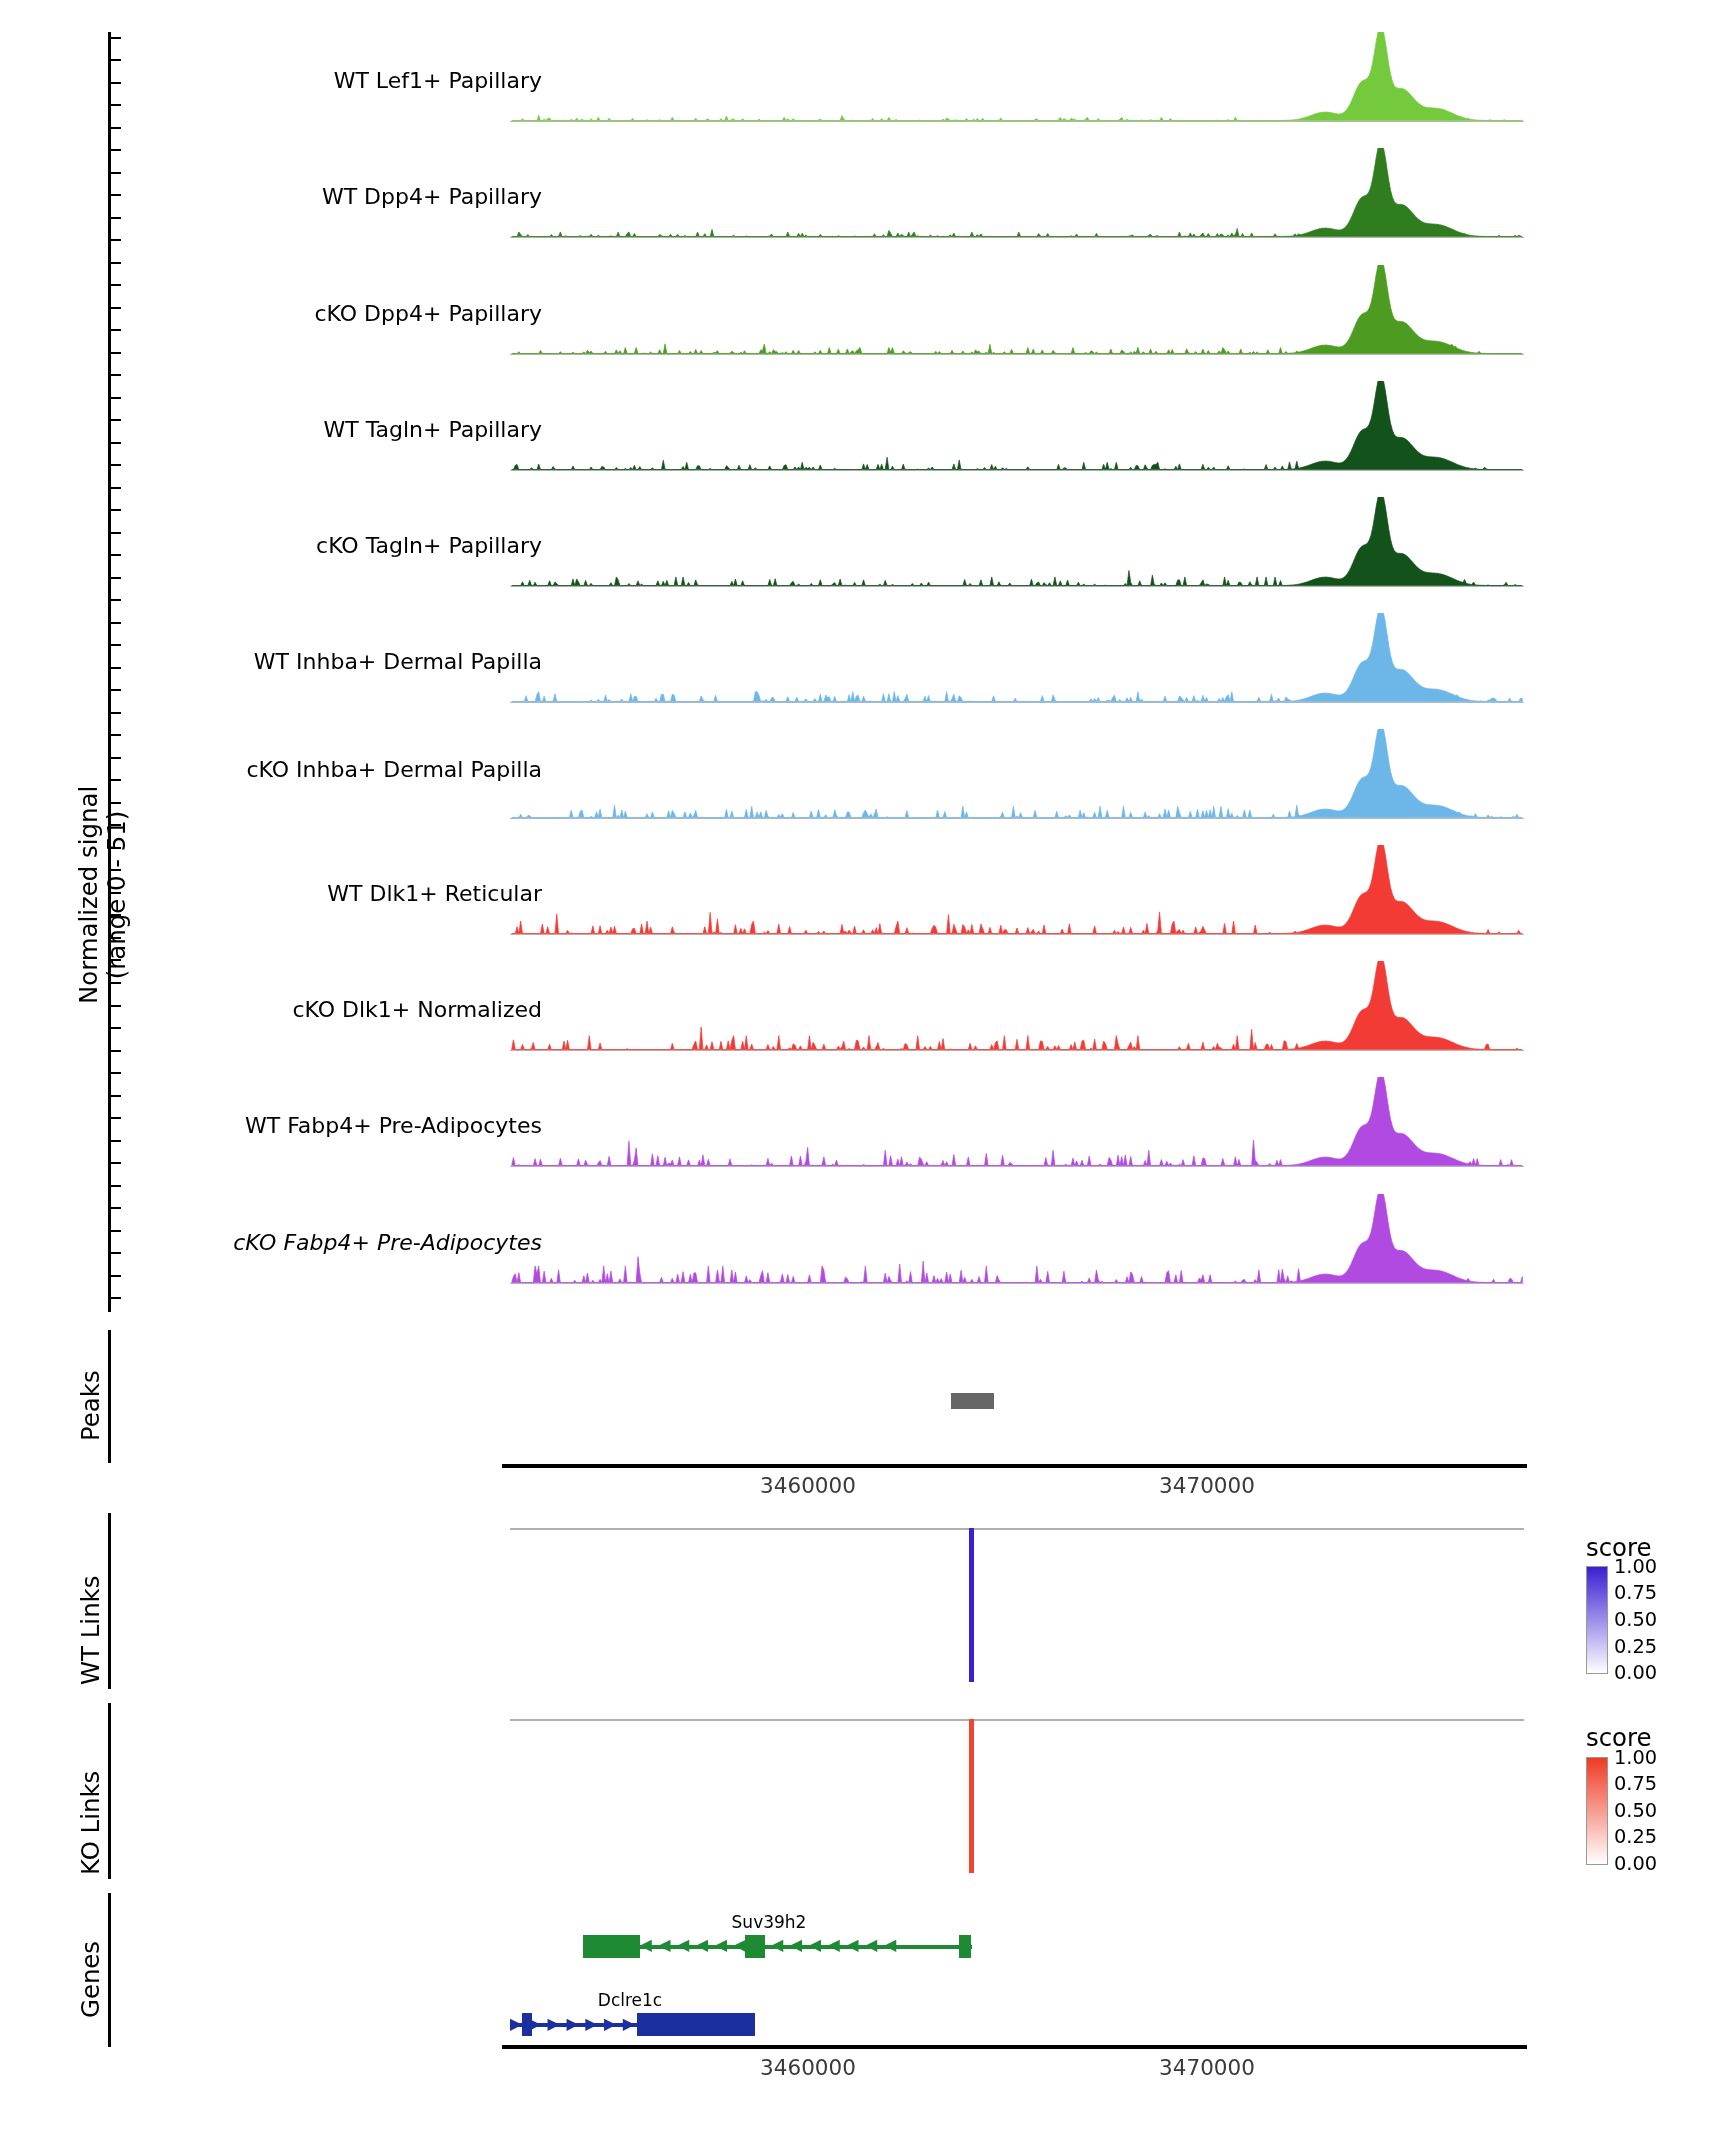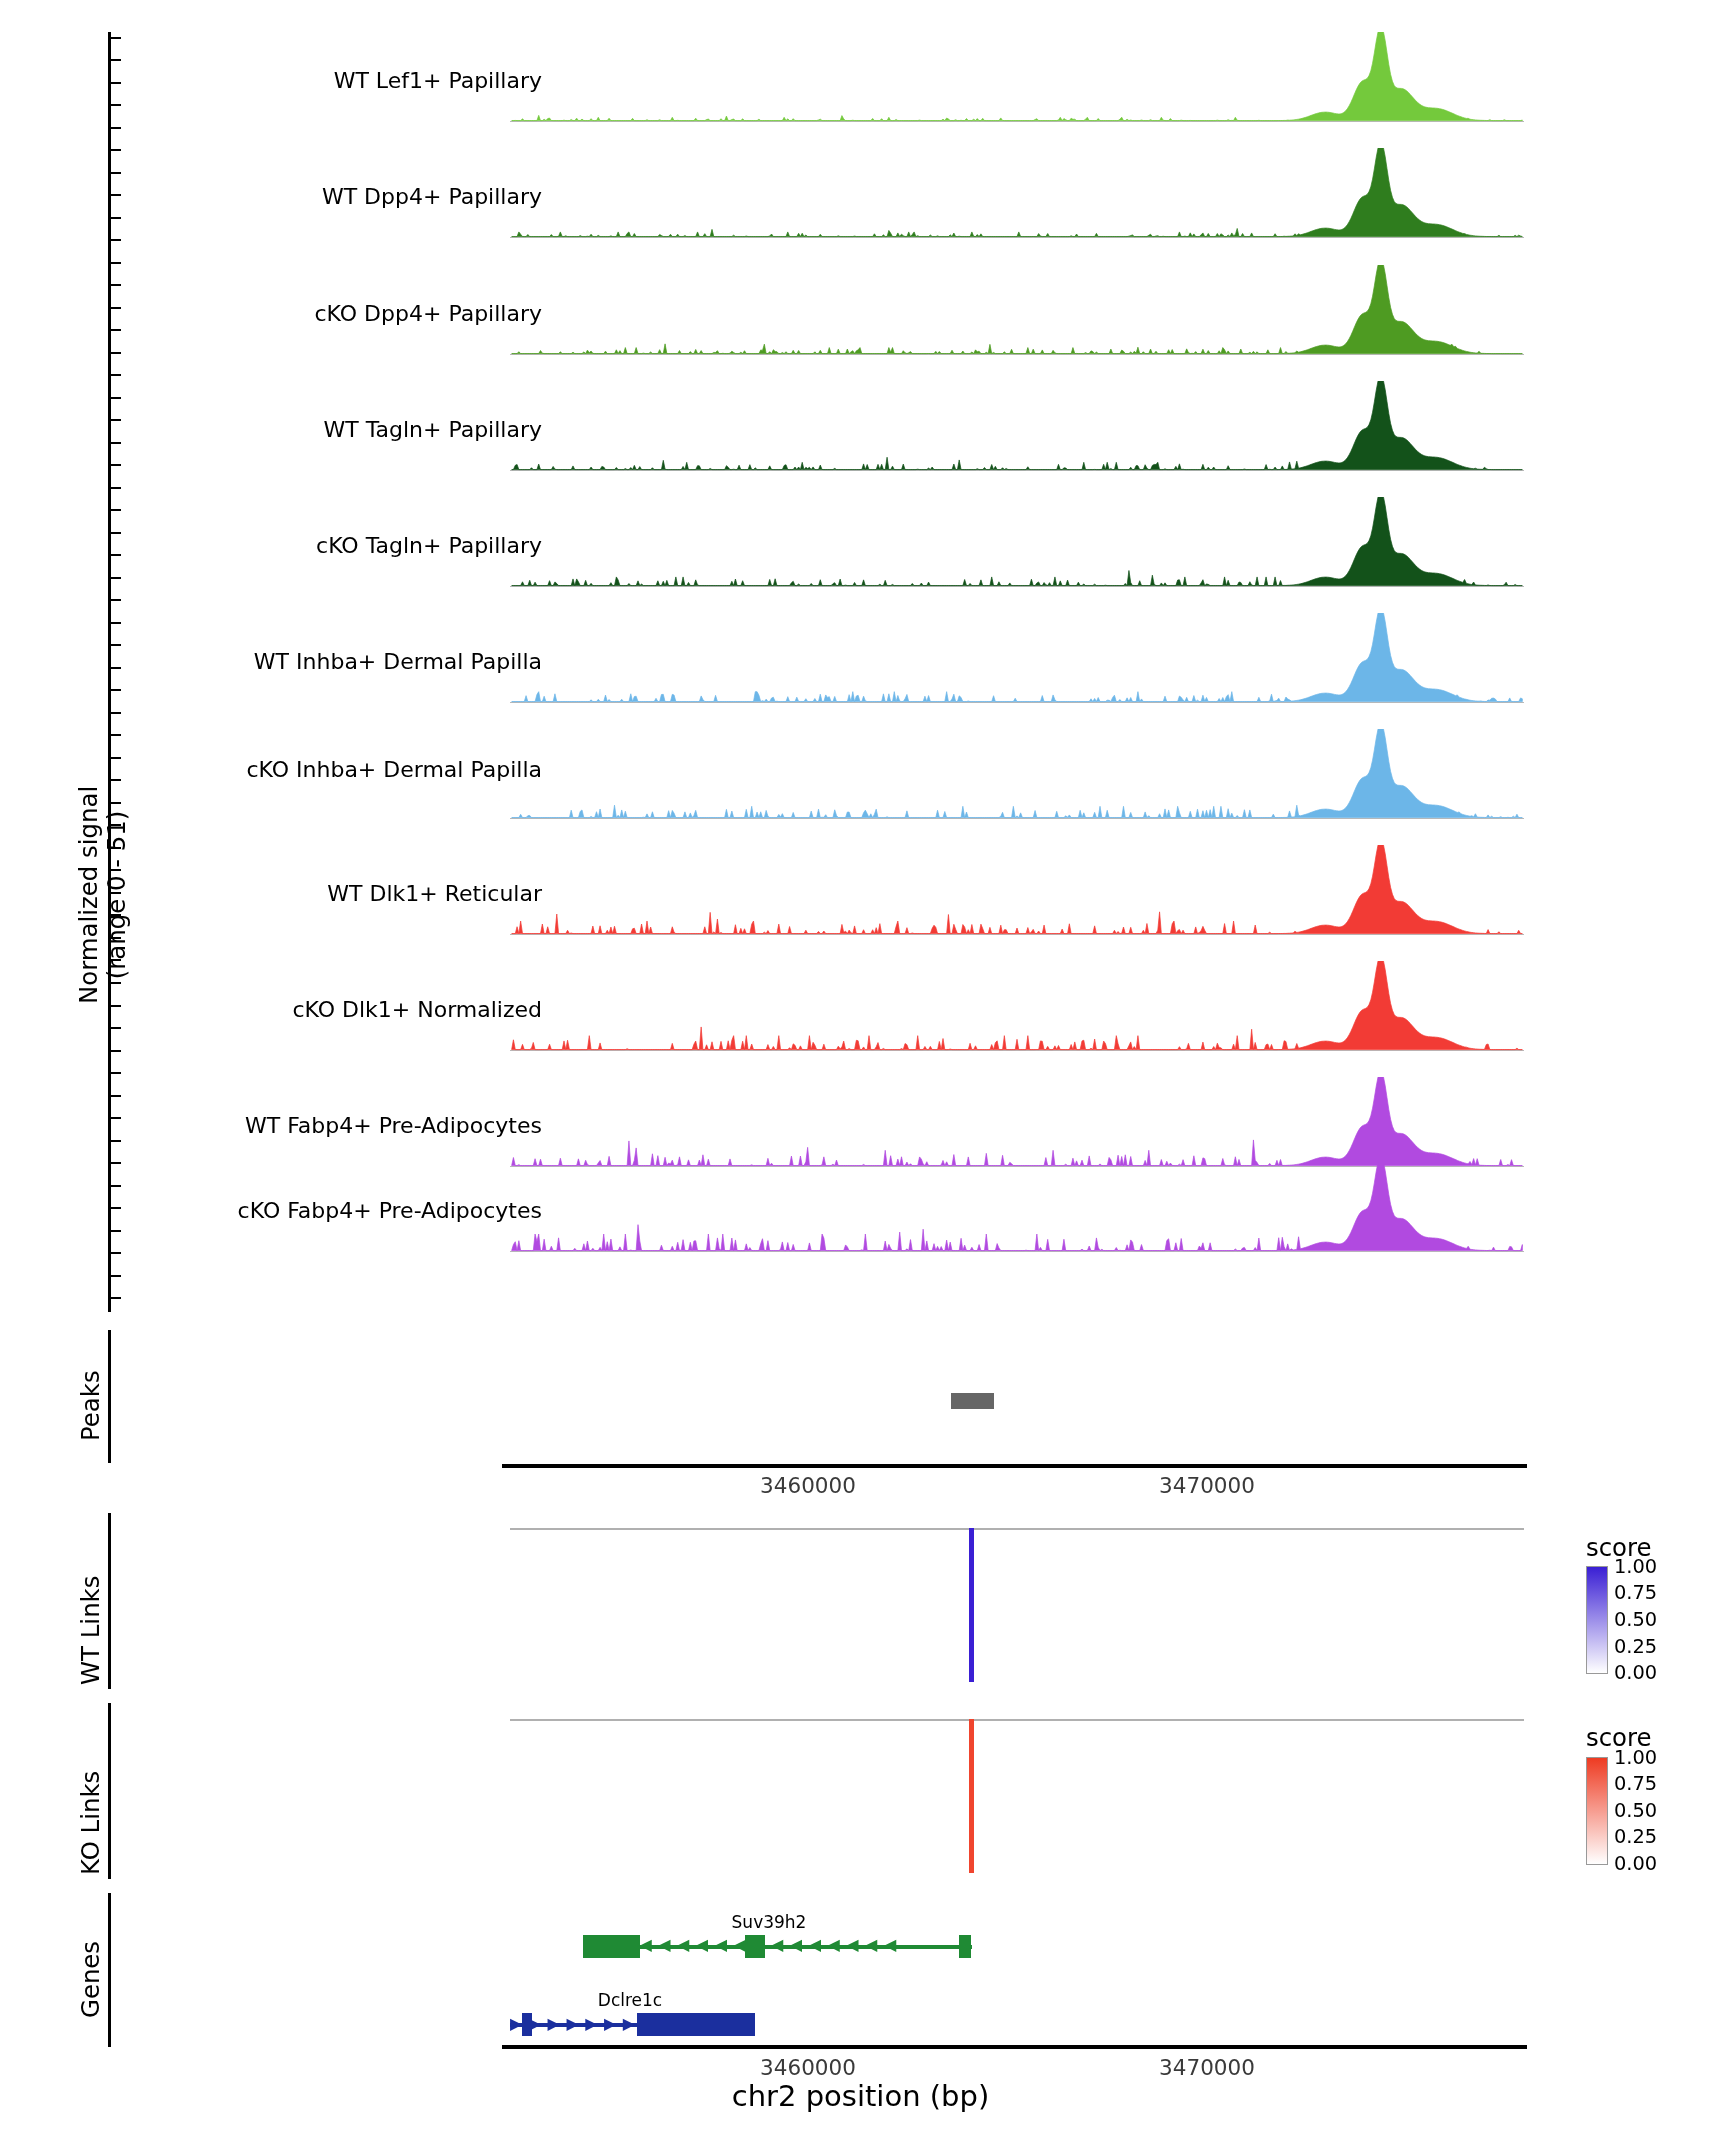--- a/index.html
+++ b/index.html
@@ -307,21 +307,21 @@
       </div>
       <div class="track-row" style="top: 1077px; height: 116px;">
         <div class="track-name" style="top: 36px;">WT Fabp4+ Pre-Adipocytes</div>
         <div class="track-canvas" style="top: 0px; height: 116px;">
           <div class="baseline" style="top: 89px;"></div>
           <svg width="1014" height="90" style="position: absolute; left: 0px; top: 0px;" viewBox="0 0 1415 126">
             <path d="M 0,124 L 0.0,124.0 L 2.5,112.7 L 5.1,124.0 L 7.6,124.0 L 10.1,122.7 L 12.6,124.0 L 15.2,124.0 L 17.7,124.0 L 20.2,124.0 L 22.7,124.0 L 25.3,124.0 L 27.8,124.0 L 30.3,124.0 L 32.8,114.4 L 35.4,124.0 L 37.9,124.0 L 40.4,115.1 L 43.0,124.0 L 45.5,124.0 L 48.0,124.0 L 50.5,124.0 L 53.1,124.0 L 55.6,124.0 L 58.1,124.0 L 60.6,124.0 L 63.2,124.0 L 65.7,124.0 L 68.2,113.7 L 70.8,124.0 L 73.3,124.0 L 75.8,124.0 L 78.3,124.0 L 80.9,124.0 L 83.4,124.0 L 85.9,124.0 L 88.4,124.0 L 91.0,124.0 L 93.5,114.6 L 96.0,124.0 L 98.5,124.0 L 101.1,124.0 L 103.6,116.6 L 106.1,122.4 L 108.7,124.0 L 111.2,124.0 L 113.7,124.0 L 116.2,124.0 L 118.8,124.0 L 121.3,120.3 L 123.8,116.9 L 126.3,124.0 L 128.9,124.0 L 131.4,124.0 L 133.9,124.0 L 136.4,111.1 L 139.0,124.0 L 141.5,124.0 L 144.0,124.0 L 146.6,124.0 L 149.1,124.0 L 151.6,124.0 L 154.1,124.0 L 156.7,124.0 L 159.2,124.0 L 161.7,124.0 L 164.2,89.5 L 166.8,124.0 L 169.3,124.0 L 171.8,116.5 L 174.3,99.3 L 176.9,124.0 L 179.4,124.0 L 181.9,124.0 L 184.5,124.0 L 187.0,124.0 L 189.5,124.0 L 192.0,124.0 L 194.6,124.0 L 197.1,107.5 L 199.6,124.0 L 202.1,124.0 L 204.7,110.1 L 207.2,124.0 L 209.7,124.0 L 212.3,124.0 L 214.8,112.4 L 217.3,124.0 L 219.8,120.4 L 222.4,121.7 L 224.9,116.4 L 227.4,124.0 L 229.9,124.0 L 232.5,122.8 L 235.0,111.8 L 237.5,124.0 L 240.0,124.0 L 242.6,124.0 L 245.1,124.0 L 247.6,116.0 L 250.2,124.0 L 252.7,124.0 L 255.2,124.0 L 257.7,124.0 L 260.3,124.0 L 262.8,116.3 L 265.3,124.0 L 267.8,108.9 L 270.4,124.0 L 272.9,124.0 L 275.4,115.1 L 277.9,124.0 L 280.5,124.0 L 283.0,124.0 L 285.5,124.0 L 288.1,124.0 L 290.6,124.0 L 293.1,124.0 L 295.6,124.0 L 298.2,124.0 L 300.7,124.0 L 303.2,124.0 L 305.7,114.7 L 308.3,124.0 L 310.8,124.0 L 313.3,124.0 L 315.8,124.0 L 318.4,124.0 L 320.9,124.0 L 323.4,124.0 L 326.0,124.0 L 328.5,124.0 L 331.0,124.0 L 333.5,124.0 L 336.1,123.0 L 338.6,124.0 L 341.1,124.0 L 343.6,124.0 L 346.2,124.0 L 348.7,124.0 L 351.2,124.0 L 353.8,124.0 L 356.3,124.0 L 358.8,113.8 L 361.3,124.0 L 363.9,120.7 L 366.4,124.0 L 368.9,124.0 L 371.4,124.0 L 374.0,124.0 L 376.5,124.0 L 379.0,124.0 L 381.5,124.0 L 384.1,124.0 L 386.6,124.0 L 389.1,124.0 L 391.7,110.7 L 394.2,124.0 L 396.7,124.0 L 399.2,124.0 L 401.8,124.0 L 404.3,110.6 L 406.8,124.0 L 409.3,124.0 L 411.9,118.8 L 414.4,98.5 L 416.9,124.0 L 419.4,124.0 L 422.0,124.0 L 424.5,124.0 L 427.0,124.0 L 429.6,124.0 L 432.1,124.0 L 434.6,122.9 L 437.1,111.8 L 439.7,124.0 L 442.2,124.0 L 444.7,124.0 L 447.2,124.0 L 449.8,122.1 L 452.3,124.0 L 454.8,116.3 L 457.3,124.0 L 459.9,124.0 L 462.4,124.0 L 464.9,124.0 L 467.5,124.0 L 470.0,124.0 L 472.5,124.0 L 475.0,124.0 L 477.6,124.0 L 480.1,124.0 L 482.6,124.0 L 485.1,124.0 L 487.7,124.0 L 490.2,124.0 L 492.7,122.4 L 495.2,124.0 L 497.8,124.0 L 500.3,124.0 L 502.8,124.0 L 505.4,124.0 L 507.9,124.0 L 510.4,124.0 L 512.9,124.0 L 515.5,124.0 L 518.0,124.0 L 520.5,124.0 L 523.0,102.6 L 525.6,124.0 L 528.1,124.0 L 530.6,110.2 L 533.2,124.0 L 535.7,124.0 L 538.2,124.0 L 540.7,114.9 L 543.3,124.0 L 545.8,111.7 L 548.3,124.0 L 550.8,124.0 L 553.4,119.1 L 555.9,124.0 L 558.4,121.4 L 560.9,124.0 L 563.5,124.0 L 566.0,124.0 L 568.5,124.0 L 571.1,111.9 L 573.6,115.0 L 576.1,121.8 L 578.6,124.0 L 581.2,118.6 L 583.7,124.0 L 586.2,124.0 L 588.7,124.0 L 591.3,124.0 L 593.8,124.0 L 596.3,124.0 L 598.8,124.0 L 601.4,123.3 L 603.9,116.8 L 606.4,124.0 L 609.0,118.7 L 611.5,124.0 L 614.0,124.0 L 616.5,124.0 L 619.1,108.6 L 621.6,124.0 L 624.1,124.0 L 626.6,124.0 L 629.2,124.0 L 631.7,124.0 L 634.2,124.0 L 636.8,124.0 L 639.3,111.9 L 641.8,124.0 L 644.3,124.0 L 646.9,124.0 L 649.4,124.0 L 651.9,124.0 L 654.4,124.0 L 657.0,124.0 L 659.5,124.0 L 662.0,124.0 L 664.5,106.9 L 667.1,124.0 L 669.6,124.0 L 672.1,124.0 L 674.7,124.0 L 677.2,124.0 L 679.7,124.0 L 682.2,124.0 L 684.8,124.0 L 687.3,109.6 L 689.8,124.0 L 692.3,124.0 L 694.9,124.0 L 697.4,119.5 L 699.9,121.3 L 702.4,124.0 L 705.0,124.0 L 707.5,124.0 L 710.0,124.0 L 712.6,124.0 L 715.1,124.0 L 717.6,124.0 L 720.1,124.0 L 722.7,124.0 L 725.2,124.0 L 727.7,124.0 L 730.2,124.0 L 732.8,124.0 L 735.3,124.0 L 737.8,124.0 L 740.3,124.0 L 742.9,124.0 L 745.4,124.0 L 747.9,112.8 L 750.5,124.0 L 753.0,124.0 L 755.5,124.0 L 758.0,102.6 L 760.6,124.0 L 763.1,124.0 L 765.6,124.0 L 768.1,124.0 L 770.7,124.0 L 773.2,124.0 L 775.7,122.1 L 778.3,124.0 L 780.8,124.0 L 783.3,124.0 L 785.8,113.6 L 788.4,124.0 L 790.9,117.4 L 793.4,124.0 L 795.9,124.0 L 798.5,116.4 L 801.0,124.0 L 803.5,124.0 L 806.0,124.0 L 808.6,110.5 L 811.1,124.0 L 813.6,124.0 L 816.2,124.0 L 818.7,124.0 L 821.2,124.0 L 823.7,121.7 L 826.3,124.0 L 828.8,124.0 L 831.3,124.0 L 833.8,124.0 L 836.4,112.6 L 838.9,115.9 L 841.4,124.0 L 843.9,124.0 L 846.5,124.0 L 849.0,109.5 L 851.5,124.0 L 854.1,111.3 L 856.6,124.0 L 859.1,108.9 L 861.6,124.0 L 864.2,124.0 L 866.7,111.3 L 869.2,124.0 L 871.7,124.0 L 874.3,124.0 L 876.8,124.0 L 879.3,124.0 L 881.8,124.0 L 884.4,124.0 L 886.9,116.8 L 889.4,124.0 L 892.0,102.6 L 894.5,124.0 L 897.0,124.0 L 899.5,124.0 L 902.1,124.0 L 904.6,124.0 L 907.1,124.0 L 909.6,115.5 L 912.2,124.0 L 914.7,124.0 L 917.2,117.9 L 919.8,124.0 L 922.3,120.4 L 924.8,123.7 L 927.3,124.0 L 929.9,124.0 L 932.4,124.0 L 934.9,122.0 L 937.4,124.0 L 940.0,115.7 L 942.5,124.0 L 945.0,124.0 L 947.5,124.0 L 950.1,124.0 L 952.6,124.0 L 955.1,110.3 L 957.7,124.0 L 960.2,124.0 L 962.7,124.0 L 965.2,124.0 L 967.8,113.2 L 970.3,114.3 L 972.8,124.0 L 975.3,124.0 L 977.9,124.0 L 980.4,124.0 L 982.9,124.0 L 985.4,124.0 L 988.0,124.0 L 990.5,124.0 L 993.0,124.0 L 995.6,114.1 L 998.1,122.8 L 1000.6,124.0 L 1003.1,124.0 L 1005.7,124.0 L 1008.2,124.0 L 1010.7,124.0 L 1013.2,111.7 L 1015.8,124.0 L 1018.3,115.4 L 1020.8,124.0 L 1023.3,124.0 L 1025.9,124.0 L 1028.4,124.0 L 1030.9,124.0 L 1033.5,124.0 L 1036.0,124.0 L 1038.5,88.1 L 1041.0,116.6 L 1043.6,119.7 L 1046.1,124.0 L 1048.6,124.0 L 1051.1,124.0 L 1053.7,124.0 L 1056.2,124.0 L 1058.7,124.0 L 1061.3,121.0 L 1063.8,124.0 L 1066.3,124.0 L 1068.8,124.0 L 1071.4,116.7 L 1073.9,123.9 L 1076.4,115.5 L 1078.9,123.9 L 1081.5,123.8 L 1084.0,123.8 L 1086.5,123.6 L 1089.0,123.5 L 1091.6,123.3 L 1094.1,123.1 L 1096.6,122.8 L 1099.2,122.4 L 1101.7,122.0 L 1104.2,121.5 L 1106.7,120.9 L 1109.3,120.2 L 1111.8,119.4 L 1114.3,118.5 L 1116.8,117.7 L 1119.4,116.7 L 1121.9,115.8 L 1124.4,114.9 L 1126.9,114.1 L 1129.5,113.4 L 1132.0,112.8 L 1134.5,112.4 L 1137.1,112.2 L 1139.6,112.1 L 1142.1,112.2 L 1144.6,112.5 L 1147.2,112.9 L 1149.7,113.4 L 1152.2,114.0 L 1154.7,114.4 L 1157.3,114.7 L 1159.8,114.7 L 1162.3,114.1 L 1164.8,112.8 L 1167.4,110.7 L 1169.9,107.6 L 1172.4,103.5 L 1175.0,98.5 L 1177.5,92.8 L 1180.0,86.7 L 1182.5,80.9 L 1185.1,75.7 L 1187.6,71.6 L 1190.1,69.0 L 1192.6,67.5 L 1195.2,66.5 L 1197.7,65.0 L 1200.2,61.4 L 1202.8,54.5 L 1205.3,43.6 L 1207.8,29.3 L 1210.3,13.7 L 1212.9,0.1 L 1215.4,-1.0 L 1217.9,-1.0 L 1220.4,-1.0 L 1223.0,12.3 L 1225.5,29.0 L 1228.0,45.5 L 1230.5,59.2 L 1233.1,69.0 L 1235.6,74.9 L 1238.1,77.7 L 1240.7,78.7 L 1243.2,78.9 L 1245.7,79.0 L 1248.2,79.6 L 1250.8,80.8 L 1253.3,82.6 L 1255.8,84.9 L 1258.3,87.7 L 1260.9,90.6 L 1263.4,93.5 L 1265.9,96.2 L 1268.4,98.7 L 1271.0,100.8 L 1273.5,102.6 L 1276.0,103.9 L 1278.6,104.9 L 1281.1,105.5 L 1283.6,105.9 L 1286.1,106.1 L 1288.7,106.3 L 1291.2,106.4 L 1293.7,106.6 L 1296.2,106.9 L 1298.8,107.3 L 1301.3,107.8 L 1303.8,108.5 L 1306.3,109.3 L 1308.9,110.3 L 1311.4,111.3 L 1313.9,112.4 L 1316.5,113.5 L 1319.0,114.6 L 1321.5,115.5 L 1324.0,116.8 L 1326.6,117.8 L 1329.1,118.7 L 1331.6,119.6 L 1334.1,120.3 L 1336.7,121.0 L 1339.2,121.6 L 1341.7,118.2 L 1344.3,122.5 L 1346.8,114.2 L 1349.3,123.1 L 1351.8,114.3 L 1354.4,123.5 L 1356.9,123.6 L 1359.4,123.7 L 1361.9,123.8 L 1364.5,123.9 L 1367.0,123.9 L 1369.5,123.9 L 1372.0,124.0 L 1374.6,124.0 L 1377.1,124.0 L 1379.6,124.0 L 1382.2,124.0 L 1384.7,115.5 L 1387.2,124.0 L 1389.7,124.0 L 1392.3,124.0 L 1394.8,122.6 L 1397.3,124.0 L 1399.8,115.7 L 1402.4,124.0 L 1404.9,124.0 L 1407.4,124.0 L 1409.9,124.0 L 1412.5,124.0 L 1415.0,124.0 L 1415,124 Z" fill="#b14ae0" stroke="#b14ae0" stroke-width="1"></path>
           </svg>
         </div>
       </div>
-      <div class="track-row" style="top: 1162px; height: 116px;">
+      <div class="track-row" style="top: 1194px; height: 116px; font-style: italic;">
         <div class="track-name" style="top: 36px;">cKO Fabp4+ Pre-Adipocytes</div>
         <div class="track-canvas" style="top: 0px; height: 116px;">
           <div class="baseline" style="top: 89px;"></div>
           <svg width="1014" height="90" style="position: absolute; left: 0px; top: 0px;" viewBox="0 0 1415 126">
             <path d="M 0,124 L 0.0,124.0 L 2.5,115.6 L 5.1,111.6 L 7.6,124.0 L 10.1,110.2 L 12.6,124.0 L 15.2,124.0 L 17.7,124.0 L 20.2,124.0 L 22.7,124.0 L 25.3,124.0 L 27.8,124.0 L 30.3,124.0 L 32.8,100.8 L 35.4,111.4 L 37.9,100.8 L 40.4,124.0 L 43.0,124.0 L 45.5,108.0 L 48.0,124.0 L 50.5,124.0 L 53.1,124.0 L 55.6,117.9 L 58.1,124.0 L 60.6,124.0 L 63.2,124.0 L 65.7,106.2 L 68.2,124.0 L 70.8,124.0 L 73.3,124.0 L 75.8,124.0 L 78.3,124.0 L 80.9,124.0 L 83.4,124.0 L 85.9,124.0 L 88.4,120.9 L 91.0,124.0 L 93.5,124.0 L 96.0,124.0 L 98.5,124.0 L 101.1,114.5 L 103.6,124.0 L 106.1,110.6 L 108.7,124.0 L 111.2,124.0 L 113.7,120.8 L 116.2,124.0 L 118.8,124.0 L 121.3,124.0 L 123.8,119.5 L 126.3,124.0 L 128.9,100.8 L 131.4,124.0 L 133.9,111.6 L 136.4,124.0 L 139.0,107.8 L 141.5,124.0 L 144.0,124.0 L 146.6,124.0 L 149.1,124.0 L 151.6,118.8 L 154.1,124.0 L 156.7,124.0 L 159.2,100.8 L 161.7,124.0 L 164.2,124.0 L 166.8,123.3 L 169.3,124.0 L 171.8,124.0 L 174.3,124.0 L 176.9,87.7 L 179.4,110.6 L 181.9,124.0 L 184.5,124.0 L 187.0,124.0 L 189.5,124.0 L 192.0,124.0 L 194.6,124.0 L 197.1,124.0 L 199.6,124.0 L 202.1,124.0 L 204.7,124.0 L 207.2,124.0 L 209.7,116.5 L 212.3,124.0 L 214.8,124.0 L 217.3,124.0 L 219.8,124.0 L 222.4,124.0 L 224.9,118.0 L 227.4,124.0 L 229.9,124.0 L 232.5,112.4 L 235.0,124.0 L 237.5,123.1 L 240.0,108.7 L 242.6,124.0 L 245.1,124.0 L 247.6,124.0 L 250.2,112.4 L 252.7,124.0 L 255.2,110.5 L 257.7,110.3 L 260.3,124.0 L 262.8,124.0 L 265.3,124.0 L 267.8,124.0 L 270.4,124.0 L 272.9,124.0 L 275.4,100.8 L 277.9,124.0 L 280.5,124.0 L 283.0,124.0 L 285.5,124.0 L 288.1,106.3 L 290.6,121.1 L 293.1,124.0 L 295.6,100.8 L 298.2,124.0 L 300.7,124.0 L 303.2,124.0 L 305.7,124.0 L 308.3,106.4 L 310.8,124.0 L 313.3,109.1 L 315.8,124.0 L 318.4,124.0 L 320.9,124.0 L 323.4,124.0 L 326.0,124.0 L 328.5,114.6 L 331.0,124.0 L 333.5,119.7 L 336.1,124.0 L 338.6,124.0 L 341.1,124.0 L 343.6,124.0 L 346.2,124.0 L 348.7,114.4 L 351.2,107.4 L 353.8,124.0 L 356.3,124.0 L 358.8,110.1 L 361.3,124.0 L 363.9,124.0 L 366.4,124.0 L 368.9,124.0 L 371.4,124.0 L 374.0,124.0 L 376.5,122.2 L 379.0,111.9 L 381.5,124.0 L 384.1,124.0 L 386.6,112.8 L 389.1,124.0 L 391.7,124.0 L 394.2,115.4 L 396.7,124.0 L 399.2,124.0 L 401.8,124.0 L 404.3,124.0 L 406.8,124.0 L 409.3,124.0 L 411.9,124.0 L 414.4,124.0 L 416.9,113.3 L 419.4,124.0 L 422.0,124.0 L 424.5,124.0 L 427.0,124.0 L 429.6,124.0 L 432.1,124.0 L 434.6,100.8 L 437.1,106.5 L 439.7,124.0 L 442.2,124.0 L 444.7,124.0 L 447.2,124.0 L 449.8,124.0 L 452.3,124.0 L 454.8,124.0 L 457.3,124.0 L 459.9,124.0 L 462.4,124.0 L 464.9,124.0 L 467.5,116.1 L 470.0,118.9 L 472.5,124.0 L 475.0,124.0 L 477.6,124.0 L 480.1,124.0 L 482.6,124.0 L 485.1,124.0 L 487.7,124.0 L 490.2,123.0 L 492.7,124.0 L 495.2,100.8 L 497.8,124.0 L 500.3,124.0 L 502.8,124.0 L 505.4,124.0 L 507.9,124.0 L 510.4,124.0 L 512.9,124.0 L 515.5,124.0 L 518.0,124.0 L 520.5,124.0 L 523.0,110.7 L 525.6,124.0 L 528.1,115.4 L 530.6,120.9 L 533.2,124.0 L 535.7,124.0 L 538.2,124.0 L 540.7,124.0 L 543.3,98.1 L 545.8,124.0 L 548.3,124.0 L 550.8,124.0 L 553.4,121.6 L 555.9,124.0 L 558.4,108.6 L 560.9,124.0 L 563.5,124.0 L 566.0,124.0 L 568.5,124.0 L 571.1,124.0 L 573.6,124.0 L 576.1,94.0 L 578.6,124.0 L 581.2,110.5 L 583.7,124.0 L 586.2,124.0 L 588.7,124.0 L 591.3,114.3 L 593.8,124.0 L 596.3,118.1 L 598.8,124.0 L 601.4,118.4 L 603.9,124.0 L 606.4,124.0 L 609.0,109.3 L 611.5,124.0 L 614.0,112.1 L 616.5,124.0 L 619.1,124.0 L 621.6,124.0 L 624.1,124.0 L 626.6,124.0 L 629.2,106.8 L 631.7,124.0 L 634.2,116.4 L 636.8,124.0 L 639.3,124.0 L 641.8,124.0 L 644.3,119.4 L 646.9,124.0 L 649.4,124.0 L 651.9,124.0 L 654.4,115.6 L 657.0,124.0 L 659.5,124.0 L 662.0,124.0 L 664.5,100.8 L 667.1,124.0 L 669.6,124.0 L 672.1,124.0 L 674.7,124.0 L 677.2,124.0 L 679.7,114.2 L 682.2,120.3 L 684.8,124.0 L 687.3,124.0 L 689.8,124.0 L 692.3,124.0 L 694.9,124.0 L 697.4,124.0 L 699.9,124.0 L 702.4,124.0 L 705.0,124.0 L 707.5,124.0 L 710.0,124.0 L 712.6,124.0 L 715.1,124.0 L 717.6,124.0 L 720.1,123.4 L 722.7,124.0 L 725.2,124.0 L 727.7,124.0 L 730.2,124.0 L 732.8,124.0 L 735.3,100.8 L 737.8,124.0 L 740.3,119.5 L 742.9,124.0 L 745.4,124.0 L 747.9,124.0 L 750.5,108.3 L 753.0,124.0 L 755.5,124.0 L 758.0,124.0 L 760.6,124.0 L 763.1,124.0 L 765.6,124.0 L 768.1,124.0 L 770.7,124.0 L 773.2,108.1 L 775.7,124.0 L 778.3,124.0 L 780.8,124.0 L 783.3,124.0 L 785.8,124.0 L 788.4,124.0 L 790.9,124.0 L 793.4,124.0 L 795.9,124.0 L 798.5,122.0 L 801.0,124.0 L 803.5,124.0 L 806.0,124.0 L 808.6,117.6 L 811.1,124.0 L 813.6,124.0 L 816.2,124.0 L 818.7,106.3 L 821.2,119.5 L 823.7,124.0 L 826.3,122.2 L 828.8,124.0 L 831.3,124.0 L 833.8,124.0 L 836.4,124.0 L 838.9,124.0 L 841.4,124.0 L 843.9,124.0 L 846.5,119.7 L 849.0,124.0 L 851.5,123.6 L 854.1,124.0 L 856.6,124.0 L 859.1,124.0 L 861.6,115.9 L 864.2,124.0 L 866.7,109.1 L 869.2,112.2 L 871.7,124.0 L 874.3,124.0 L 876.8,124.0 L 879.3,124.0 L 881.8,115.6 L 884.4,124.0 L 886.9,124.0 L 889.4,124.0 L 892.0,124.0 L 894.5,124.0 L 897.0,124.0 L 899.5,124.0 L 902.1,124.0 L 904.6,124.0 L 907.1,124.0 L 909.6,124.0 L 912.2,124.0 L 914.7,124.0 L 917.2,110.0 L 919.8,107.5 L 922.3,124.0 L 924.8,124.0 L 927.3,124.0 L 929.9,113.1 L 932.4,124.0 L 934.9,124.0 L 937.4,107.1 L 940.0,124.0 L 942.5,124.0 L 945.0,124.0 L 947.5,124.0 L 950.1,124.0 L 952.6,124.0 L 955.1,124.0 L 957.7,124.0 L 960.2,124.0 L 962.7,117.7 L 965.2,120.7 L 967.8,113.1 L 970.3,124.0 L 972.8,124.0 L 975.3,124.0 L 977.9,113.1 L 980.4,124.0 L 982.9,124.0 L 985.4,124.0 L 988.0,124.0 L 990.5,124.0 L 993.0,124.0 L 995.6,124.0 L 998.1,124.0 L 1000.6,124.0 L 1003.1,124.0 L 1005.7,124.0 L 1008.2,124.0 L 1010.7,124.0 L 1013.2,121.8 L 1015.8,124.0 L 1018.3,124.0 L 1020.8,124.0 L 1023.3,120.5 L 1025.9,119.6 L 1028.4,124.0 L 1030.9,124.0 L 1033.5,124.0 L 1036.0,124.0 L 1038.5,124.0 L 1041.0,119.8 L 1043.6,124.0 L 1046.1,106.4 L 1048.6,124.0 L 1051.1,124.0 L 1053.7,124.0 L 1056.2,124.0 L 1058.7,124.0 L 1061.3,124.0 L 1063.8,124.0 L 1066.3,124.0 L 1068.8,124.0 L 1071.4,124.0 L 1073.9,106.0 L 1076.4,123.9 L 1078.9,105.4 L 1081.5,118.7 L 1084.0,123.8 L 1086.5,114.6 L 1089.0,123.5 L 1091.6,121.6 L 1094.1,123.1 L 1096.6,122.8 L 1099.2,122.4 L 1101.7,104.7 L 1104.2,121.5 L 1106.7,120.9 L 1109.3,120.2 L 1111.8,119.4 L 1114.3,118.5 L 1116.8,117.7 L 1119.4,116.7 L 1121.9,115.8 L 1124.4,114.9 L 1126.9,114.1 L 1129.5,113.4 L 1132.0,112.8 L 1134.5,112.4 L 1137.1,112.2 L 1139.6,112.1 L 1142.1,112.2 L 1144.6,112.5 L 1147.2,112.9 L 1149.7,113.4 L 1152.2,114.0 L 1154.7,114.4 L 1157.3,114.7 L 1159.8,114.7 L 1162.3,114.1 L 1164.8,112.8 L 1167.4,110.7 L 1169.9,107.6 L 1172.4,103.5 L 1175.0,98.5 L 1177.5,92.8 L 1180.0,86.7 L 1182.5,80.9 L 1185.1,75.7 L 1187.6,71.6 L 1190.1,69.0 L 1192.6,67.5 L 1195.2,66.5 L 1197.7,65.0 L 1200.2,61.4 L 1202.8,54.5 L 1205.3,43.6 L 1207.8,29.3 L 1210.3,13.7 L 1212.9,0.1 L 1215.4,-1.0 L 1217.9,-1.0 L 1220.4,-1.0 L 1223.0,12.3 L 1225.5,29.0 L 1228.0,45.5 L 1230.5,59.2 L 1233.1,69.0 L 1235.6,74.9 L 1238.1,77.7 L 1240.7,78.7 L 1243.2,78.9 L 1245.7,79.0 L 1248.2,79.6 L 1250.8,80.8 L 1253.3,82.6 L 1255.8,84.9 L 1258.3,87.7 L 1260.9,90.6 L 1263.4,93.5 L 1265.9,96.2 L 1268.4,98.7 L 1271.0,100.8 L 1273.5,102.6 L 1276.0,103.9 L 1278.6,104.9 L 1281.1,105.5 L 1283.6,105.9 L 1286.1,106.1 L 1288.7,106.3 L 1291.2,106.4 L 1293.7,106.6 L 1296.2,106.9 L 1298.8,107.3 L 1301.3,107.8 L 1303.8,108.5 L 1306.3,109.3 L 1308.9,110.3 L 1311.4,111.3 L 1313.9,112.4 L 1316.5,113.5 L 1319.0,114.6 L 1321.5,115.7 L 1324.0,116.8 L 1326.6,117.8 L 1329.1,118.7 L 1331.6,119.6 L 1334.1,120.3 L 1336.7,121.0 L 1339.2,118.0 L 1341.7,122.1 L 1344.3,122.5 L 1346.8,122.8 L 1349.3,123.1 L 1351.8,123.3 L 1354.4,123.5 L 1356.9,123.6 L 1359.4,123.7 L 1361.9,123.8 L 1364.5,123.9 L 1367.0,123.9 L 1369.5,123.5 L 1372.0,124.0 L 1374.6,119.2 L 1377.1,124.0 L 1379.6,124.0 L 1382.2,124.0 L 1384.7,124.0 L 1387.2,124.0 L 1389.7,124.0 L 1392.3,124.0 L 1394.8,124.0 L 1397.3,118.3 L 1399.8,118.8 L 1402.4,124.0 L 1404.9,124.0 L 1407.4,124.0 L 1409.9,124.0 L 1412.5,124.0 L 1415.0,115.6 L 1415,124 Z" fill="#b14ae0" stroke="#b14ae0" stroke-width="1"></path>
           </svg>
         </div>
       </div>
     </div>
 
@@ -382,16 +382,15 @@
       <div class="gene-block" style="left: 127px; width: 118px; top: 120px; height: 23px; background: rgb(27, 47, 158);"></div>
       <div class="gene-label" style="left: 120px; top: 97px;">Dclre1c</div>
     </div>
 
   <div class="axis-line" style="left:502px; top:2045px; width:1025px;"></div>
   <div id="axis-ticks-bottom">
       <div class="axis-tick-label" style="left: 808px; top: 2055px;">3460000</div>
       <div class="axis-tick-label" style="left: 1207px; top: 2055px;">3470000</div>
     </div>
 
-  <div class="x-title" style="top:2079px;">chr2 position (bp)</div>
 
 </div>
 
 
 </body></html>

